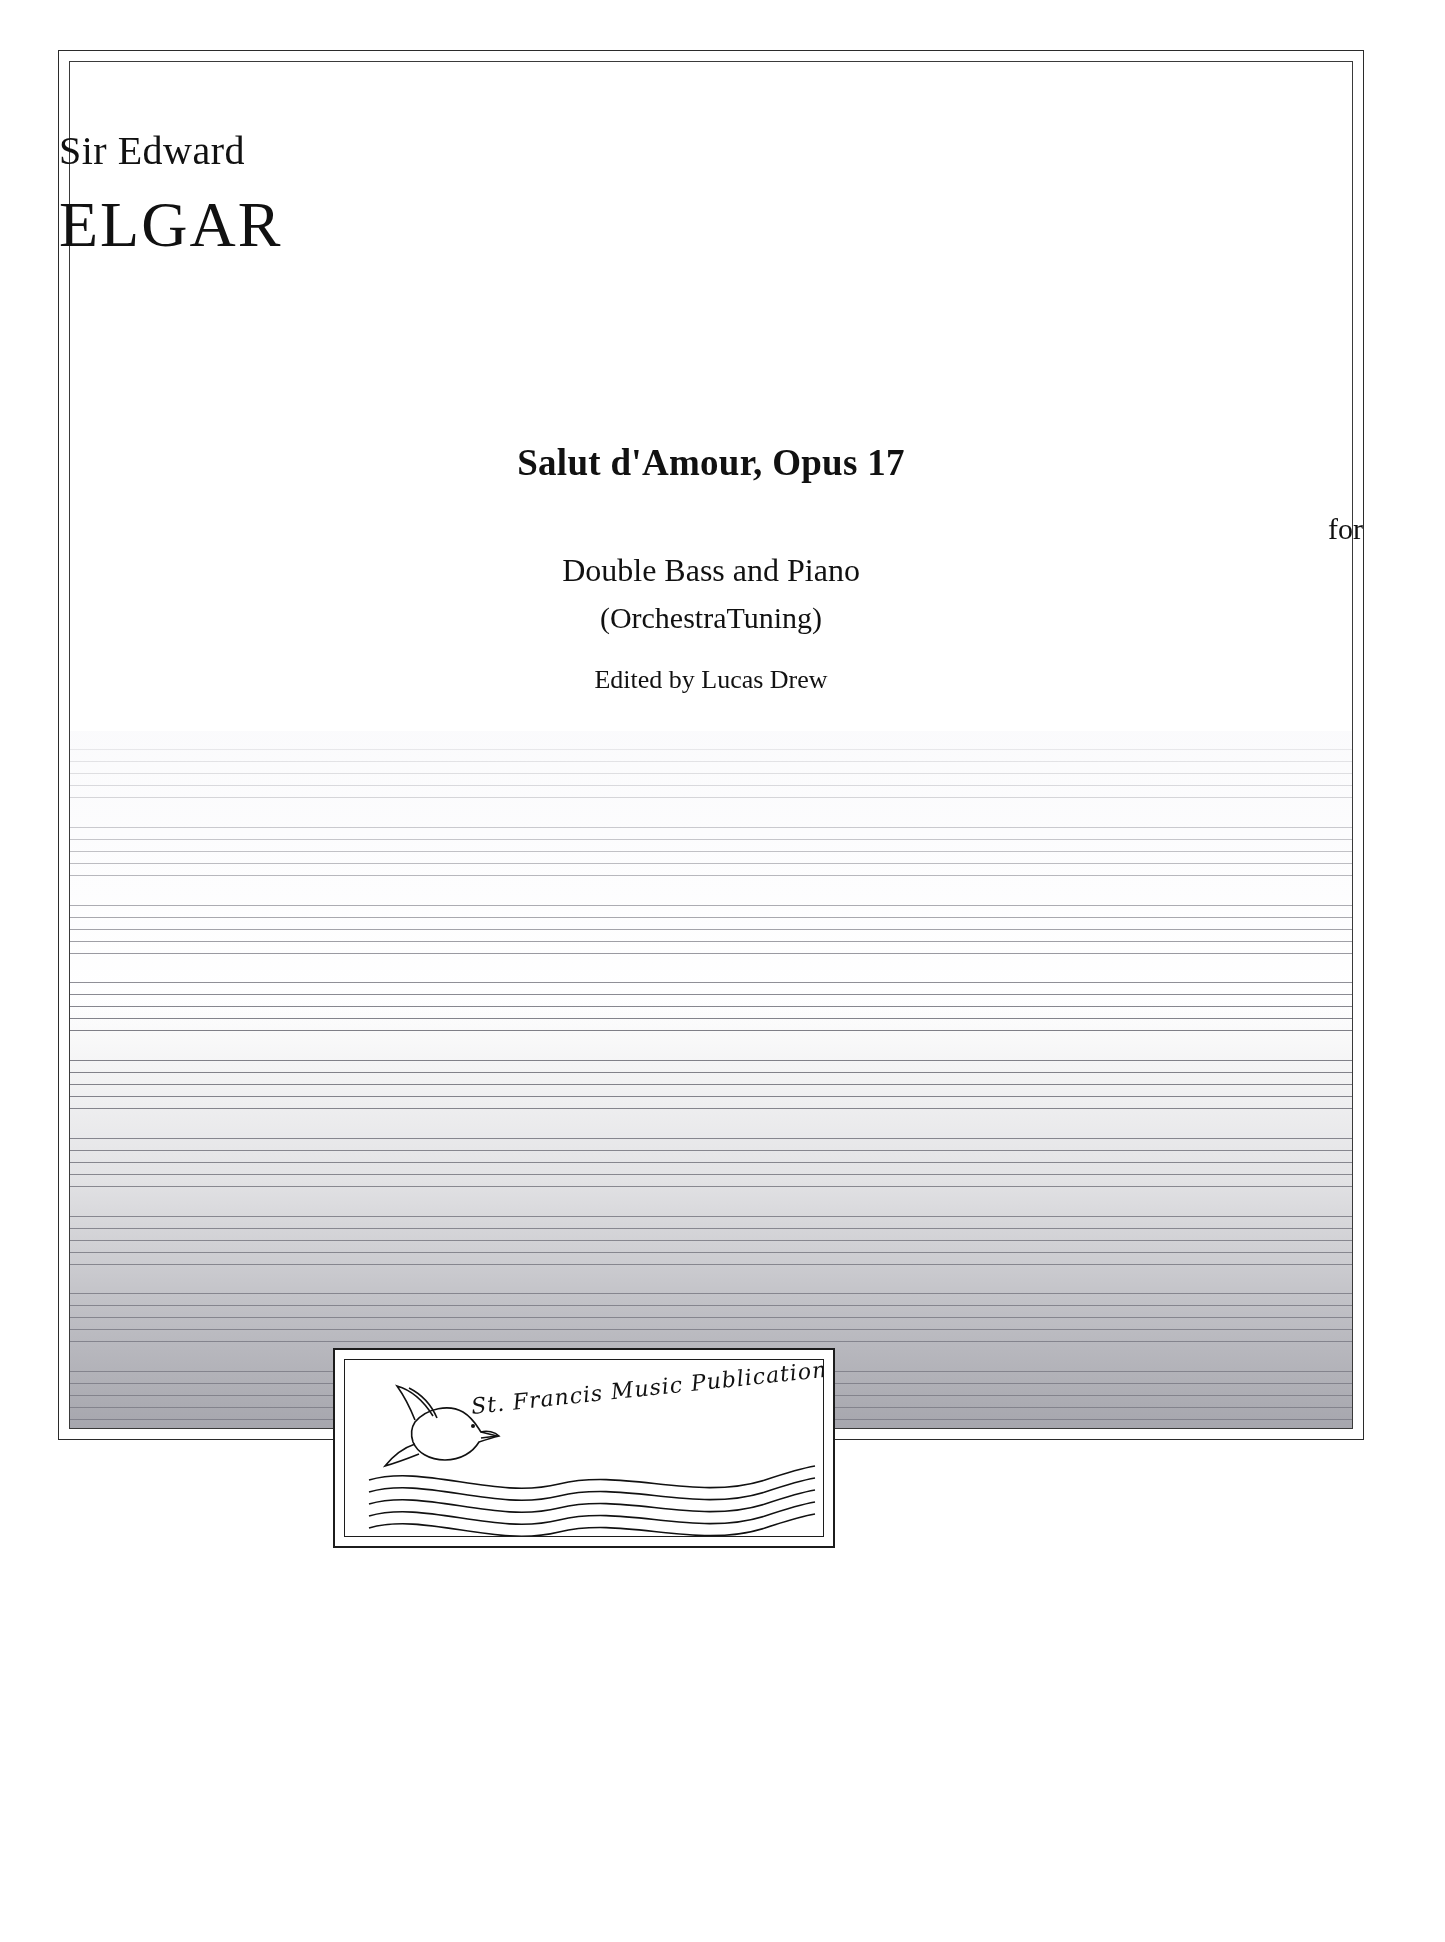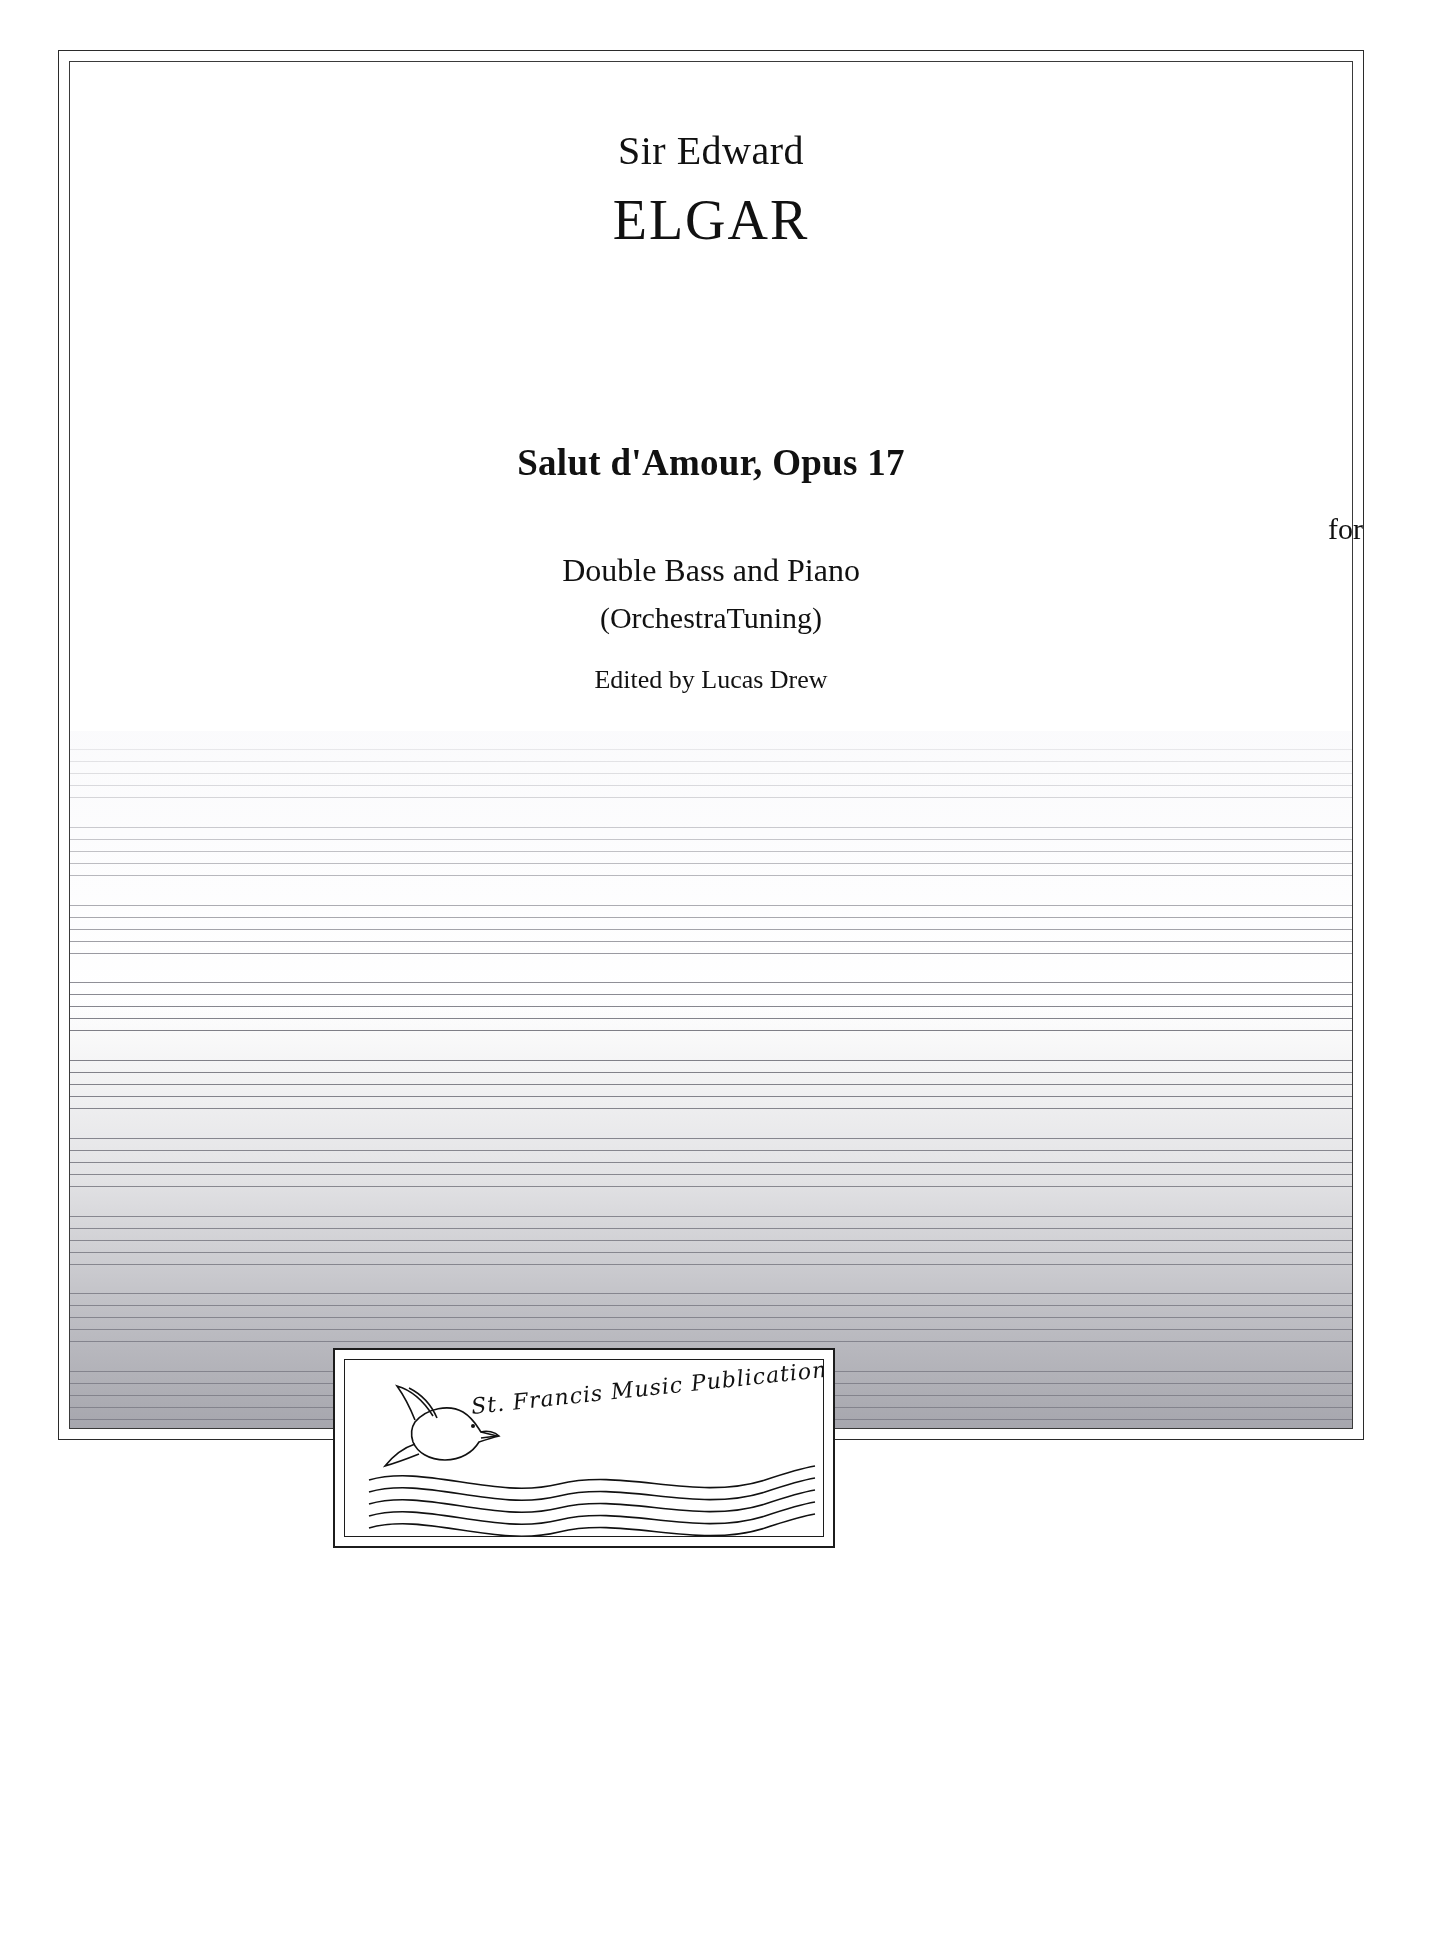--- a/index.html
+++ b/index.html
@@ -36,29 +36,28 @@
     border: 1px solid #3a3a3a;
     box-sizing: border-box;
   }
 
   
   .title-block {
     position: absolute;
     left: 0;
     right: 0;
     top: 78px;
-    text-align: center;
   }
   .composer-prefix {
     font-size: 40px;
     line-height: 1.1;
     letter-spacing: 0.5px;
   }
   .composer-name {
-    font-size: 56px;
+    font-size: 64px;
     line-height: 1.05;
     letter-spacing: 2px;
     margin-top: 18px;
   }
 
   .work-block {
     position: absolute;
     left: 0;
     right: 0;
     top: 390px;

